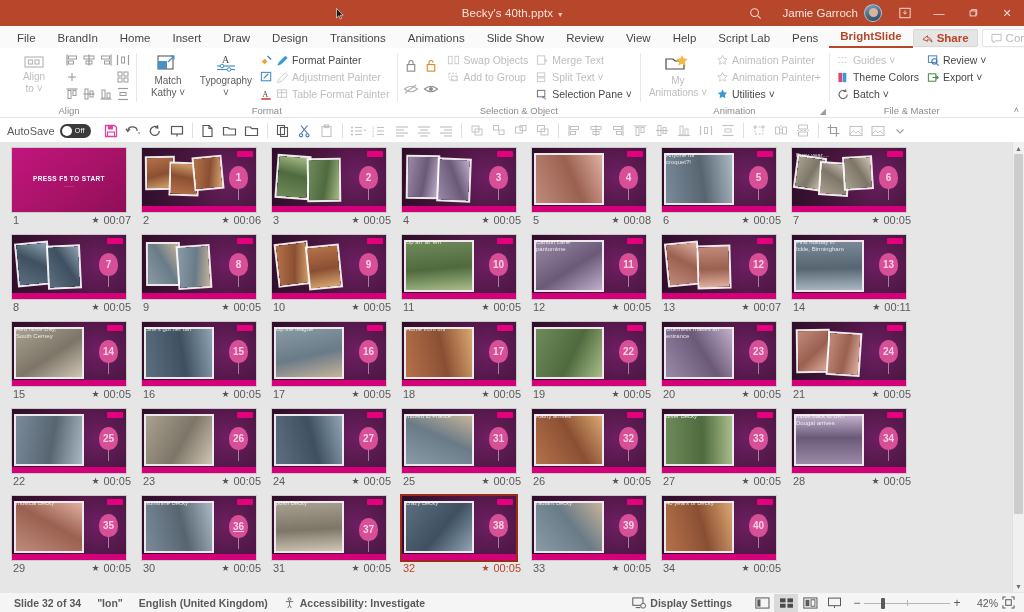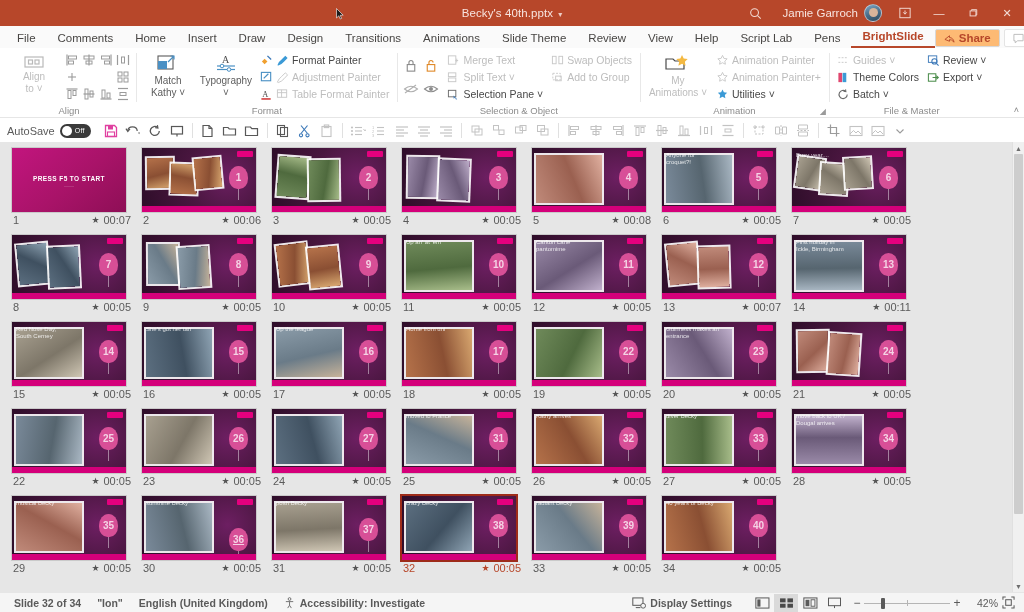--- a/index.html
+++ b/index.html
@@ -34,21 +34,21 @@
   .avatar:after{content:"";position:absolute;left:4px;top:3px;width:9px;height:9px;border-radius:50%;background:#d8b49a;}
   .cursor-arrow{ position:absolute; left:336px; top:8px; width:8px; height:12px; z-index:4; }
 
   
   .tabbar{ height:22px; background:#fafafa; display:flex; align-items:flex-end; padding-left:6px; position:relative;}
   .tab{ padding:2px 11px 4px; font-size:11.5px; color:#484644; cursor:default; white-space:nowrap; }
   .tab.active{ color:#b7472a; font-weight:bold; border-bottom:2.5px solid #b7472a; }
   .tabbar-right{ margin-left:auto; display:flex; align-items:center; gap:4px; padding-right:6px; padding-bottom:1px;}
   .btn-share{
     display:flex;align-items:center;gap:4px; border:1px solid #d8d8d8;border-radius:2px;
-    padding:1px 8px; font-size:11.5px; color:#b7472a; font-weight:bold; background:#fdba74; height:18px;
+    padding:1px 8px; font-size:11.5px; color:#b7472a; font-weight:bold; background:#e5e5e5; height:18px;
   }
   .btn-comments{
     display:flex;align-items:center;gap:4px; border:1px solid #e4e4e4;border-radius:2px;
     padding:1px 8px; font-size:11.5px; color:#b9b9b9; background:#fff; height:18px;
   }
 
   
   .ribbon{
     height:70px; background:#fff; border-bottom:1px solid #e6e6e6;
     display:flex; align-items:stretch; position:relative; padding-left:2px;
@@ -193,28 +193,28 @@
           <rect x="2.5" y="3.5" width="7" height="6" fill="none" stroke="#f4ddd6" stroke-width="1.1"></rect>
           <path d="M4.2 3.2 V2 h6.3 v6.3 h-1.2" fill="none" stroke="#f4ddd6" stroke-width="1.1"></path>
         </svg>
     </div>
     <div class="tb-ico win">✕</div>
   </div>
 </div>
 
 <div class="tabbar">
   <div class="tab">File</div>
-  <div class="tab">Comments</div>
+  <div class="tab">BrandIn</div>
   <div class="tab">Home</div>
   <div class="tab">Insert</div>
   <div class="tab">Draw</div>
   <div class="tab">Design</div>
   <div class="tab">Transitions</div>
   <div class="tab">Animations</div>
-  <div class="tab">Slide Theme</div>
+  <div class="tab">Slide Show</div>
   <div class="tab">Review</div>
   <div class="tab">View</div>
   <div class="tab">Help</div>
   <div class="tab">Script Lab</div>
   <div class="tab">Pens</div>
   <div class="tab active">BrightSlide</div>
 
   <div class="tabbar-right">
     <div class="btn-share">
       <svg width="11" height="11" viewBox="0 0 12 12">
@@ -405,58 +405,58 @@
         <div class="gi">
             <svg width="16" height="12" viewBox="0 0 16 12">
               <path d="M1.5 6 Q8 0.5 14.5 6 Q8 11.5 1.5 6 Z" fill="none" stroke="#8c8c8c" stroke-width="1.1"></path>
               <circle cx="8" cy="6" r="2" fill="#8c8c8c"></circle>
             </svg>
           </div>
       </div>
       <div class="smallcol">
         <div class="smallbtn dim">
           <svg width="13" height="13" viewBox="0 0 14 14">
+              <rect x="1.5" y="2.5" width="4" height="8" fill="none" stroke="#c8c8c8" stroke-width="1"></rect>
+              <rect x="8.5" y="2.5" width="4" height="8" fill="none" stroke="#c8c8c8" stroke-width="1"></rect>
+            </svg>
+          <span>Swap Objects</span>
+        </div>
+        <div class="smallbtn dim">
+          <svg width="13" height="13" viewBox="0 0 14 14">
+              <rect x="2" y="2.5" width="8" height="7" fill="none" stroke="#c8c8c8" stroke-width="1" stroke-dasharray="2 1.5"></rect>
+              <rect x="5" y="5.5" width="6" height="5" fill="none" stroke="#c8c8c8" stroke-width="1"></rect>
+            </svg>
+          <span>Add to Group</span>
+        </div>
+        <div class="smallbtn" style="visibility:hidden">
+            <span>&nbsp;</span>
+          </div>
+      </div>
+      <div class="smallcol">
+        <div class="smallbtn dim">
+          <svg width="13" height="13" viewBox="0 0 14 14">
               <rect x="1.5" y="2" width="8" height="9" fill="none" stroke="#c8c8c8" stroke-width="1"></rect>
               <path d="M10.5 5 v4 M9 7 h3" stroke="#c8c8c8" stroke-width="1"></path>
             </svg>
           <span>Merge Text</span>
         </div>
         <div class="smallbtn dim">
           <svg width="13" height="13" viewBox="0 0 14 14">
               <rect x="1.5" y="2" width="8" height="4" fill="none" stroke="#c8c8c8" stroke-width="1"></rect>
               <rect x="1.5" y="7.5" width="8" height="4" fill="none" stroke="#c8c8c8" stroke-width="1"></rect>
             </svg>
           <span>Split Text ˅</span>
         </div>
         <div class="smallbtn">
           <svg width="13" height="13" viewBox="0 0 14 14">
               <rect x="1.5" y="2.5" width="8" height="7" fill="none" stroke="#6a6a6a" stroke-width="1"></rect>
               <path d="M7 8 l4 4 l-1.4 .4 l-1-2.3 l-1.4 1.4 z" fill="#3b78b8"></path>
             </svg>
           <span>Selection Pane ˅</span>
         </div>
-      </div>
-      <div class="smallcol">
-        <div class="smallbtn dim">
-          <svg width="13" height="13" viewBox="0 0 14 14">
-              <rect x="1.5" y="2.5" width="4" height="8" fill="none" stroke="#c8c8c8" stroke-width="1"></rect>
-              <rect x="8.5" y="2.5" width="4" height="8" fill="none" stroke="#c8c8c8" stroke-width="1"></rect>
-            </svg>
-          <span>Swap Objects</span>
-        </div>
-        <div class="smallbtn dim">
-          <svg width="13" height="13" viewBox="0 0 14 14">
-              <rect x="2" y="2.5" width="8" height="7" fill="none" stroke="#c8c8c8" stroke-width="1" stroke-dasharray="2 1.5"></rect>
-              <rect x="5" y="5.5" width="6" height="5" fill="none" stroke="#c8c8c8" stroke-width="1"></rect>
-            </svg>
-          <span>Add to Group</span>
-        </div>
-        <div class="smallbtn" style="visibility:hidden">
-            <span>&nbsp;</span>
-          </div>
       </div>
     </div>
     <div class="rlabel">Selection &amp; Object</div>
   </div>
 
   <div class="rgroup">
     <div class="rbody">
       <div class="bigbtn dim" style="width:66px">
         <svg width="28" height="22" viewBox="0 0 28 22">
             <path d="M2 16 V6 h7 l2 2 h9 v8 z" fill="none" stroke="#4a4a4a" stroke-width="1.2"></path>
@@ -1276,21 +1276,21 @@
             <span class="star">★</span>
             <span>00:05</span>
           </span>
         </div>
       </div>
       <div class="cell">
         <div class="thumb">
           <div class="bg"></div>
           <div class="ph wframe" style="width: 66px; height: 48px; left: 4px; top: 7px; transform: rotate(0deg); background: linear-gradient(76deg, rgb(122, 138, 154) 0%, rgb(86, 101, 111) 55%, rgb(170, 184, 196) 100%);"></div>
           <div class="slidetext" style="left: 4px; top: 4px; width: 54px;">sunshine Becky</div>
-          <div class="balloon" style="right: 8px; top: 32px; text-decoration: underline;">36</div>
+          <div class="balloon" style="right: 8px; top: 19px; text-decoration: underline;">36</div>
           <div class="corner-tag"></div>
           <div class="footerbar"></div>
         </div>
         <div class="slide-caption">
           <span>30</span>
           <span class="cap-time">
             <span class="star">★</span>
             <span>00:05</span>
           </span>
         </div>

